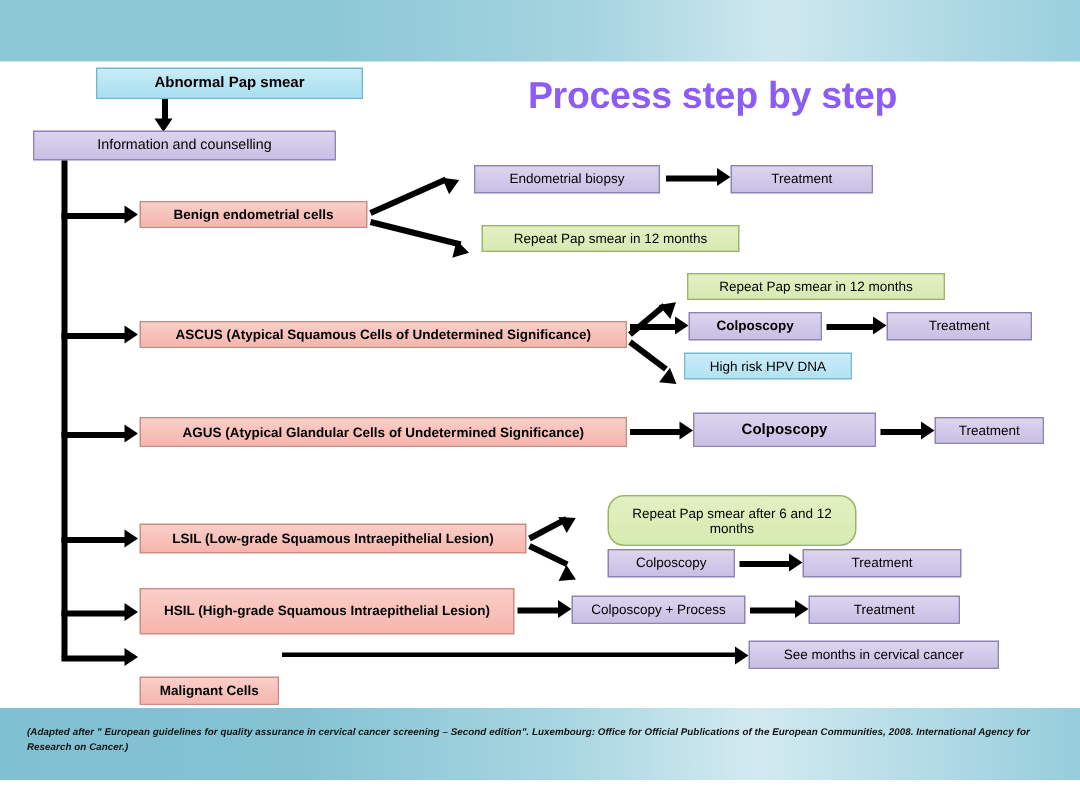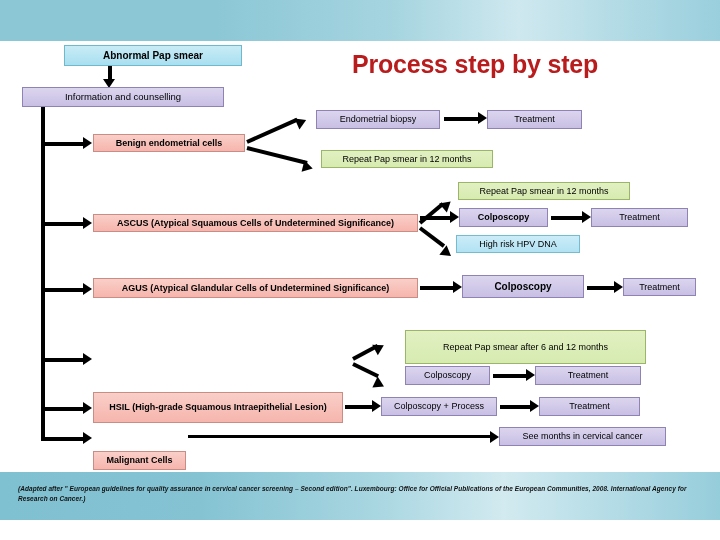--- a/index.html
+++ b/index.html
@@ -17,21 +17,21 @@
       #8cc7d6 0%, #8cc7d6 30%, #a6d5e0 55%, #cfe8ef 72%, #b2dbe5 86%, #9acfdd 100%);
   }
   .banner-bottom {
     position: absolute; left: 0; top: 472px; width: 720px; height: 48px;
     background: linear-gradient(to right,
       #7fc0d1 0%, #85c3d3 28%, #a8d6e1 52%, #d2eaf0 70%, #b4dce6 85%, #96cddb 100%);
   }
 
   .title {
     position: absolute; left: 330px; top: 50px; width: 290px;
-    font-size: 25px; font-weight: bold; color: #b91c1c; letter-spacing: -0.2px;
+    font-size: 25px; font-weight: bold; color: #8b5cf6; letter-spacing: -0.2px;
     text-align: center; white-space: nowrap;
   }
 
   .box {
     position: absolute;
     display: flex; align-items: center; justify-content: center;
     text-align: center; color: #000; line-height: 1.12;
     border: 1px solid #9a8fae;
     font-size: 9px;
   }
@@ -118,40 +118,41 @@
   <div class="hline" style="left:420px;top:216px;width:33px;"></div>
   <div class="arrow-r" style="left:450px;top:211px;"></div>
   <div class="box purple bold" style="left:459px;top:208px;width:89px;height:19px;font-size:9px;">Colposcopy</div>
 
   <div class="hline" style="left:551px;top:216px;width:35px;"></div>
   <div class="arrow-r" style="left:582px;top:211px;"></div>
   <div class="box purple" style="left:591px;top:208px;width:97px;height:19px;font-size:9px;">Treatment</div>
 
   <div class="diag" style="left:420px;top:226px;width:30px;transform:rotate(37deg);"></div>
   <div class="arrow-diag" style="left:443px;top:244px;transform:rotate(37deg);"></div>
-  <div class="box cyan" style="left:456px;top:235px;width:124px;height:18px;font-size:9px;">High risk HPV DNA</div>
+  <div class="box cyan" style="left:456px;top:235px;width:112px;height:18px;font-size:9px;">High risk HPV DNA</div>
 
   <div class="hline" style="left:41px;top:288px;width:44px;"></div>
   <div class="arrow-r" style="left:83px;top:283px;"></div>
   <div class="box pink bold" style="left:93px;top:278px;width:325px;height:20px;font-size:9px;">AGUS (Atypical Glandular Cells of Undetermined Significance)</div>
 
   <div class="hline" style="left:420px;top:286px;width:36px;"></div>
   <div class="arrow-r" style="left:453px;top:281px;"></div>
   <div class="box purple bold" style="left:462px;top:275px;width:122px;height:23px;font-size:10px;">Colposcopy</div>
 
   <div class="hline" style="left:587px;top:286px;width:31px;"></div>
   <div class="arrow-r" style="left:614px;top:281px;"></div>
   <div class="box purple" style="left:623px;top:278px;width:73px;height:18px;font-size:9px;">Treatment</div>
 
   <div class="hline" style="left:41px;top:358px;width:44px;"></div>
   <div class="arrow-r" style="left:83px;top:353px;"></div>
+  <div class="box pink bold" style="left:93px;top:349px;width:258px;height:20px;font-size:9px;">LSIL (Low-grade Squamous Intraepithelial Lesion)</div>
 
   <div class="diag" style="left:353px;top:357px;width:28px;transform:rotate(-28deg);"></div>
   <div class="arrow-diag" style="left:375px;top:344px;transform:rotate(-28deg);"></div>
-  <div class="box green" style="left:405px;top:330px;width:241px;height:32px;font-size:9px;padding:16px 8px;">Repeat Pap smear after 6 and 12 months</div>
+  <div class="box green" style="left:405px;top:330px;width:166px;height:32px;font-size:9px;padding:16px 8px;border-radius:11px;">Repeat Pap smear after 6 and 12 months</div>
 
   <div class="diag" style="left:353px;top:362px;width:28px;transform:rotate(26deg);"></div>
   <div class="arrow-diag" style="left:375px;top:376px;transform:rotate(26deg);"></div>
   <div class="box purple" style="left:405px;top:366px;width:85px;height:19px;font-size:9px;">Colposcopy</div>
 
   <div class="hline" style="left:493px;top:374px;width:36px;"></div>
   <div class="arrow-r" style="left:526px;top:369px;"></div>
   <div class="box purple" style="left:535px;top:366px;width:106px;height:19px;font-size:9px;">Treatment</div>
 
   <div class="hline" style="left:41px;top:407px;width:44px;"></div>

